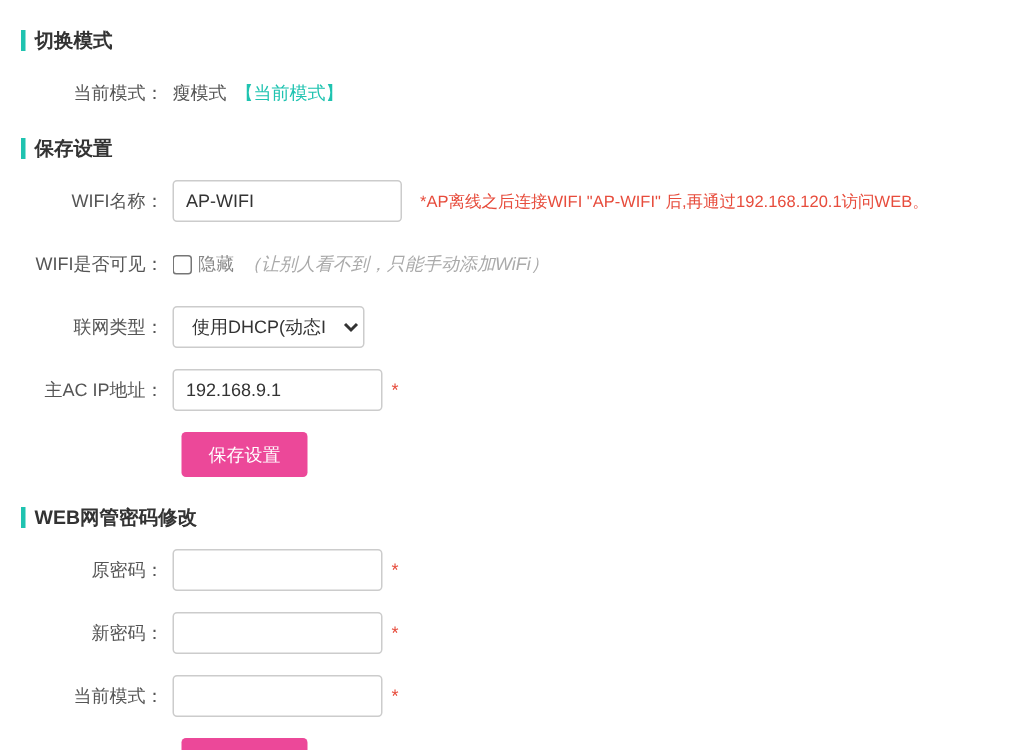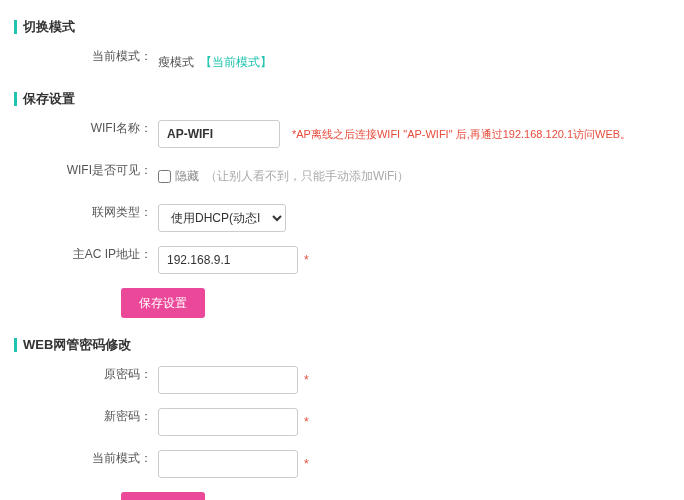--- a/index.html
+++ b/index.html
@@ -23,23 +23,23 @@
       background: #1fc3b0;
       margin-right: 6px;
     }
     .section-title {
       font-size: 13px;
       font-weight: bold;
       color: #333;
     }
     .form-row {
       display: flex;
+      align-items: center;
       margin-bottom: 14px;
       min-height: 28px;
-      padding-left: 43px;
     }
     .form-label {
       width: 115px;
       text-align: right;
       padding-right: 6px;
       color: #555;
       font-size: 12px;
     }
     .form-value {
       display: flex;
@@ -57,40 +57,40 @@
     }
     input[type="text"], input[type="password"], select {
       height: 28px;
       border: 1px solid #ccc;
       border-radius: 3px;
       padding: 0 8px;
       font-size: 12px;
       color: #333;
       background: #fff;
     }
-    .input-md { width: 122px; font-weight: bold; }
+    .input-md { width: 153px; }
     .input-lg { width: 140px; }
     select.select-md { width: 128px; }
     .required-star {
       color: #e74c3c;
       font-size: 12px;
     }
     .hint-red {
       color: #e74c3c;
       font-size: 11px;
       margin-left: 6px;
     }
     .checkbox-label {
       display: flex;
       align-items: center;
       color: #888;
       font-size: 12px;
       gap: 4px;
     }
-    .checkbox-hint { color: #aaa; margin-left: 2px;}
+    .checkbox-hint { color: #aaa; margin-left: 2px; font-style: italic;}
     .btn-primary {
       background: #ec4899;
       color: #fff;
       border: none;
       border-radius: 3px;
       height: 30px;
       padding: 0 18px;
       font-size: 12px;
       cursor: pointer;
     }

